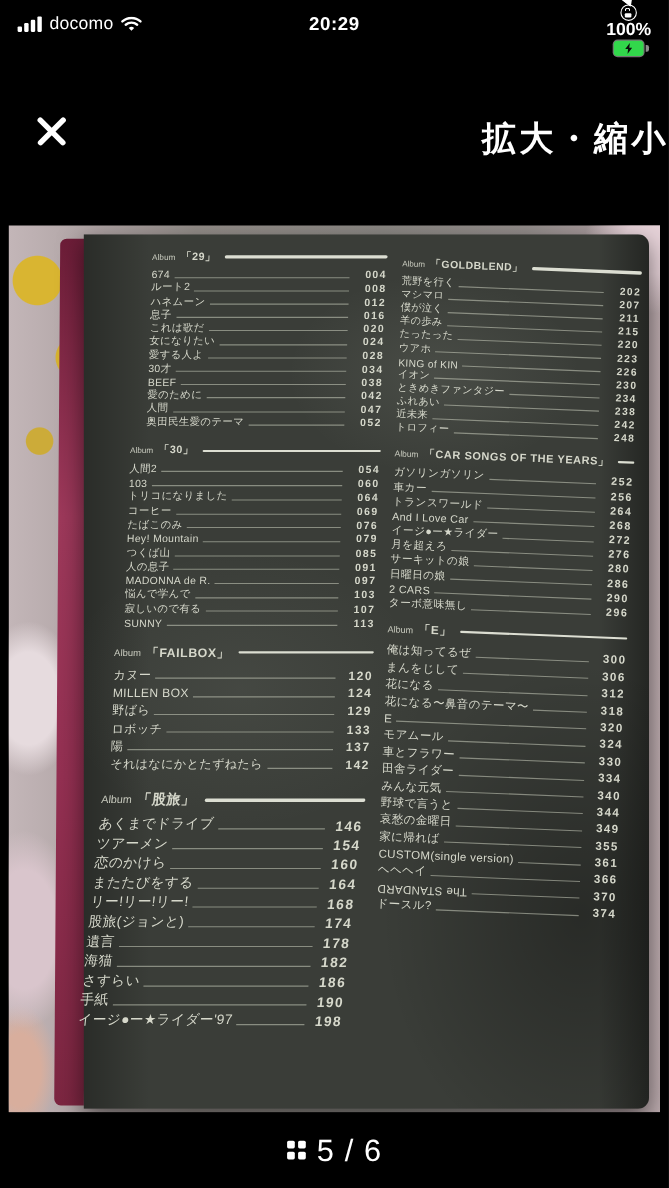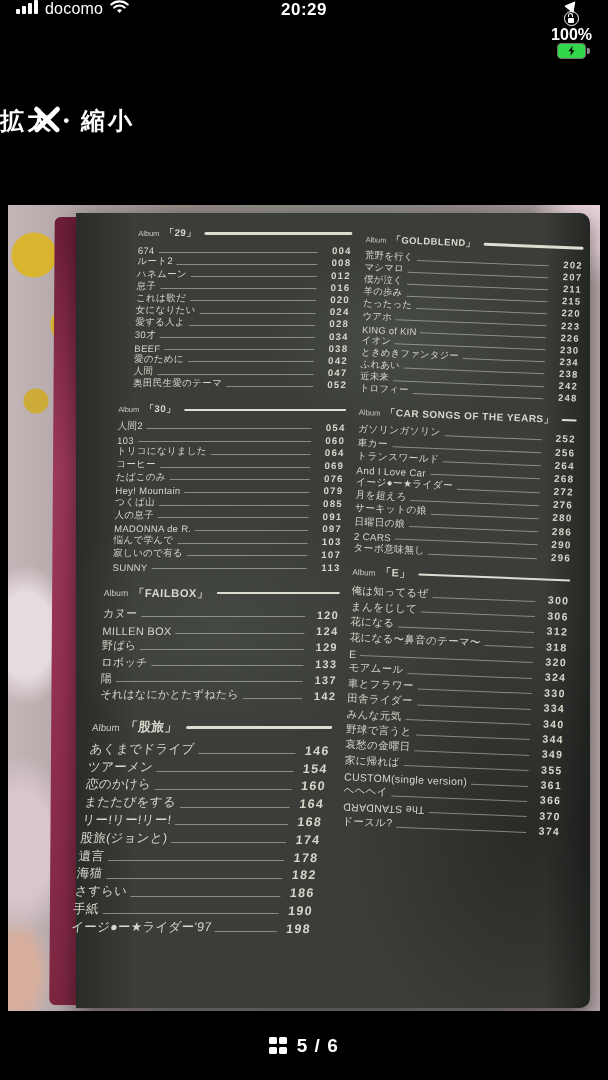--- a/index.html
+++ b/index.html
@@ -1,20 +1,20 @@
 <!DOCTYPE html>
 <html><head>
 <meta charset="utf-8">
 <style>
   html,body{margin:0;padding:0;background:#222;}
   .screen{position:relative;width:608px;height:1080px;background:#000;overflow:hidden;
           font-family:"Liberation Sans","DejaVu Sans",sans-serif;color:#fff;}
 
   
-  .status{position:absolute;top:0;left:0;right:0;height:44px;display:flex;align-items:flex-start;padding:0 16px;box-sizing:border-box;}
+  .status{position:absolute;top:0;left:0;right:0;height:44px;display:flex;align-items:center;padding:12px 16px;box-sizing:border-box;}
   .sig-bars{display:flex;align-items:flex-end;gap:2px;margin-right:7px;}
   .sig-bars span{width:4px;background:#fff;border-radius:1px;display:block;}
   .sb1{height:5px}.sb2{height:8px}.sb3{height:11px}.sb4{height:14px}
   .carrier{font-size:16px;letter-spacing:.2px;margin-right:7px;}
   .time{position:absolute;left:50%;transform:translateX(-50%);font-size:17px;font-weight:700;letter-spacing:.5px;}
   .right-icons{margin-left:auto;display:flex;align-items:center;gap:0;flex-direction:column;}
   .loc-arrow{width:0;height:0;border-left:6px solid transparent;border-right:6px solid transparent;
              border-bottom:11px solid #fff;transform:rotate(38deg);border-radius:2px;}
   .olock{width:15px;height:15px;border:1.6px solid #fff;border-radius:50%;position:relative;box-sizing:border-box;}
   .olock::before{content:"";position:absolute;left:3.2px;top:1.4px;width:4.6px;height:3.6px;
@@ -25,21 +25,21 @@
   .bat::after{content:"";position:absolute;right:-4.5px;top:4px;width:3px;height:5.5px;background:rgba(255,255,255,.55);border-radius:0 2px 2px 0;}
   .bolt{position:absolute;inset:0;margin:auto;width:9px;height:10px;background:#0b0b0b;
         clip-path:polygon(62% 0,15% 56%,44% 56%,38% 100%,85% 44%,56% 44%);}
 
   
   .nav{position:absolute;top:44px;left:0;right:0;height:121px;}
   .close-btn{position:absolute;left:28px;top:56px;width:38px;height:38px;cursor:pointer;}
   .close-btn::before,.close-btn::after{content:"";position:absolute;left:2px;top:17px;width:34px;height:4.6px;background:#fff;border-radius:3px;}
   .close-btn::before{transform:rotate(45deg);}
   .close-btn::after{transform:rotate(-45deg);}
-  .nav-title{position:absolute;left:0;right:0;top:61px;text-align:left;font-size:24px;font-weight:700;letter-spacing:3px;}
+  .nav-title{position:absolute;left:0;right:0;top:61px;text-align:right;font-size:31px;font-weight:700;letter-spacing:3px;}
 
   
   .photo{position:absolute;left:8px;top:205px;width:592px;height:806px;overflow:hidden;
     background:
       radial-gradient(circle at 585px 18px, #e6d2d8 0 26px, rgba(230,210,216,0) 62px),
       radial-gradient(circle at 26px 50px,  #d9b531 0 22px, rgba(217,181,49,0) 23px),
       radial-gradient(circle at 62px 120px, #d6b22f 0 19px, rgba(217,181,49,0) 20px),
       radial-gradient(circle at 100px 72px, #d2ae2d 0 13px, rgba(217,181,49,0) 14px),
       radial-gradient(circle at 28px 196px, #ccab39 0 12px, rgba(217,181,49,0) 13px),
       radial-gradient(ellipse 46px 70px at 18px 430px, #e6dbde 0 60%, rgba(230,219,222,0) 100%),
@@ -90,21 +90,21 @@
   #right-col .sec-0 .track-row{height:12.1px;}
   #right-col .sec-1{font-size:9.8px;margin-bottom:10px;}
   #right-col .sec-1 .track-row{height:13.2px;}
   #right-col .sec-2{font-size:10.5px;}
   #right-col .sec-2 .track-row{height:15.4px;}
 
   
   .footer{position:absolute;left:0;right:0;bottom:0;height:69px;display:flex;align-items:center;justify-content:center;gap:10px;}
   .grid-icon{display:grid;grid-template-columns:7.5px 7.5px;gap:2.5px;}
   .grid-icon span{width:7.5px;height:7.5px;background:#fff;border-radius:1.5px;display:block;}
-  .page-ind{font-size:19px;font-weight:700;letter-spacing:1px;}
+  .page-ind{font-size:28px;font-weight:400;letter-spacing:1px;}
 </style>
 </head>
 <body>
 
 <div class="screen">
 
   <div class="status">
     <div class="sig-bars">
       <span class="sb1"></span>
         <span class="sb2"></span>

